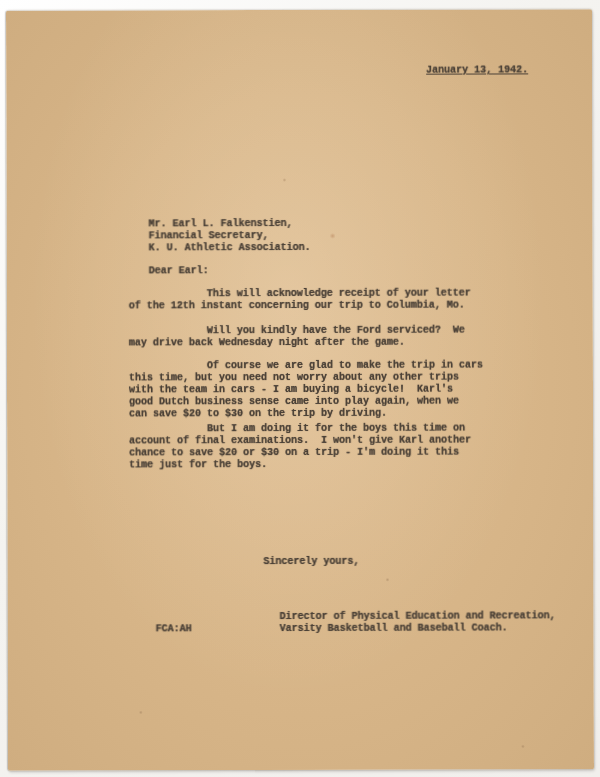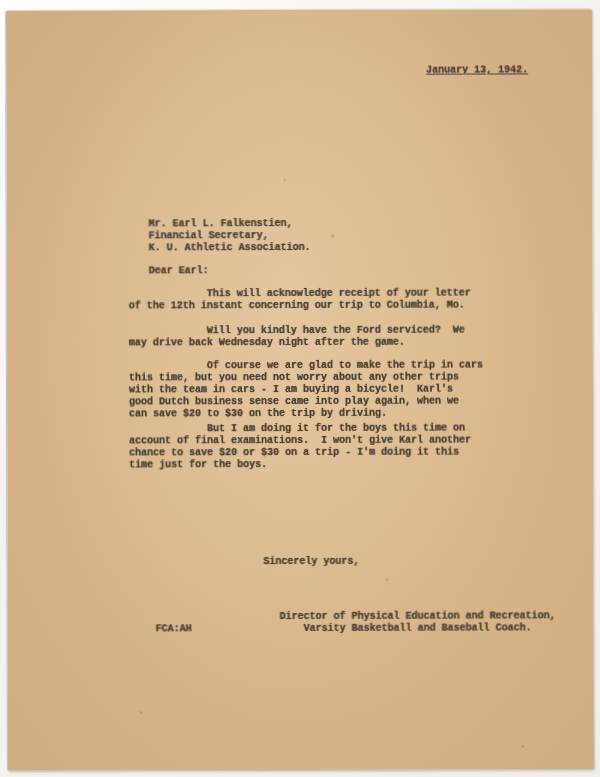--- a/index.html
+++ b/index.html
@@ -39,21 +39,21 @@
   }
   .para{ text-indent:78px; width:372px; }
   .date-line   { left:420px; top:55px;text-decoration:underline;  }
   .recipient   { left:142px; top:208px; }
   .salutation  { left:142px; top:255px;font-family:Liberation Mono, monospace; }
   .para1       { left:122px; top:278px; }
   .para2       { left:122px; top:315px; }
   .para3       { left:122px; top:350px; }
   .para4       { left:122px; top:413px; }
   .closing     { left:256px; top:509px;margin-top:37px; }
-  .sig-title   { left:272px; top:601px;text-align:center; }
+  .sig-title   { left:272px; top:601px; }
   .initials    { left:148px; top:613px;font-family:Liberation Mono, monospace; }
   .stain{
     position:absolute;border-radius:50%;
     pointer-events:none;
   }
   .stain.s1{ left:323px; top:223px; width:6px; height:6px;
     background:radial-gradient(circle,rgba(160,95,55,0.35) 0%,rgba(160,95,55,0) 70%); }
   .stain.s2{ left:276px; top:168px; width:4px; height:4px;
     background:radial-gradient(circle,rgba(120,85,55,0.30) 0%,rgba(120,85,55,0) 70%); }
   .stain.s3{ left:378px; top:568px; width:4px; height:4px;

